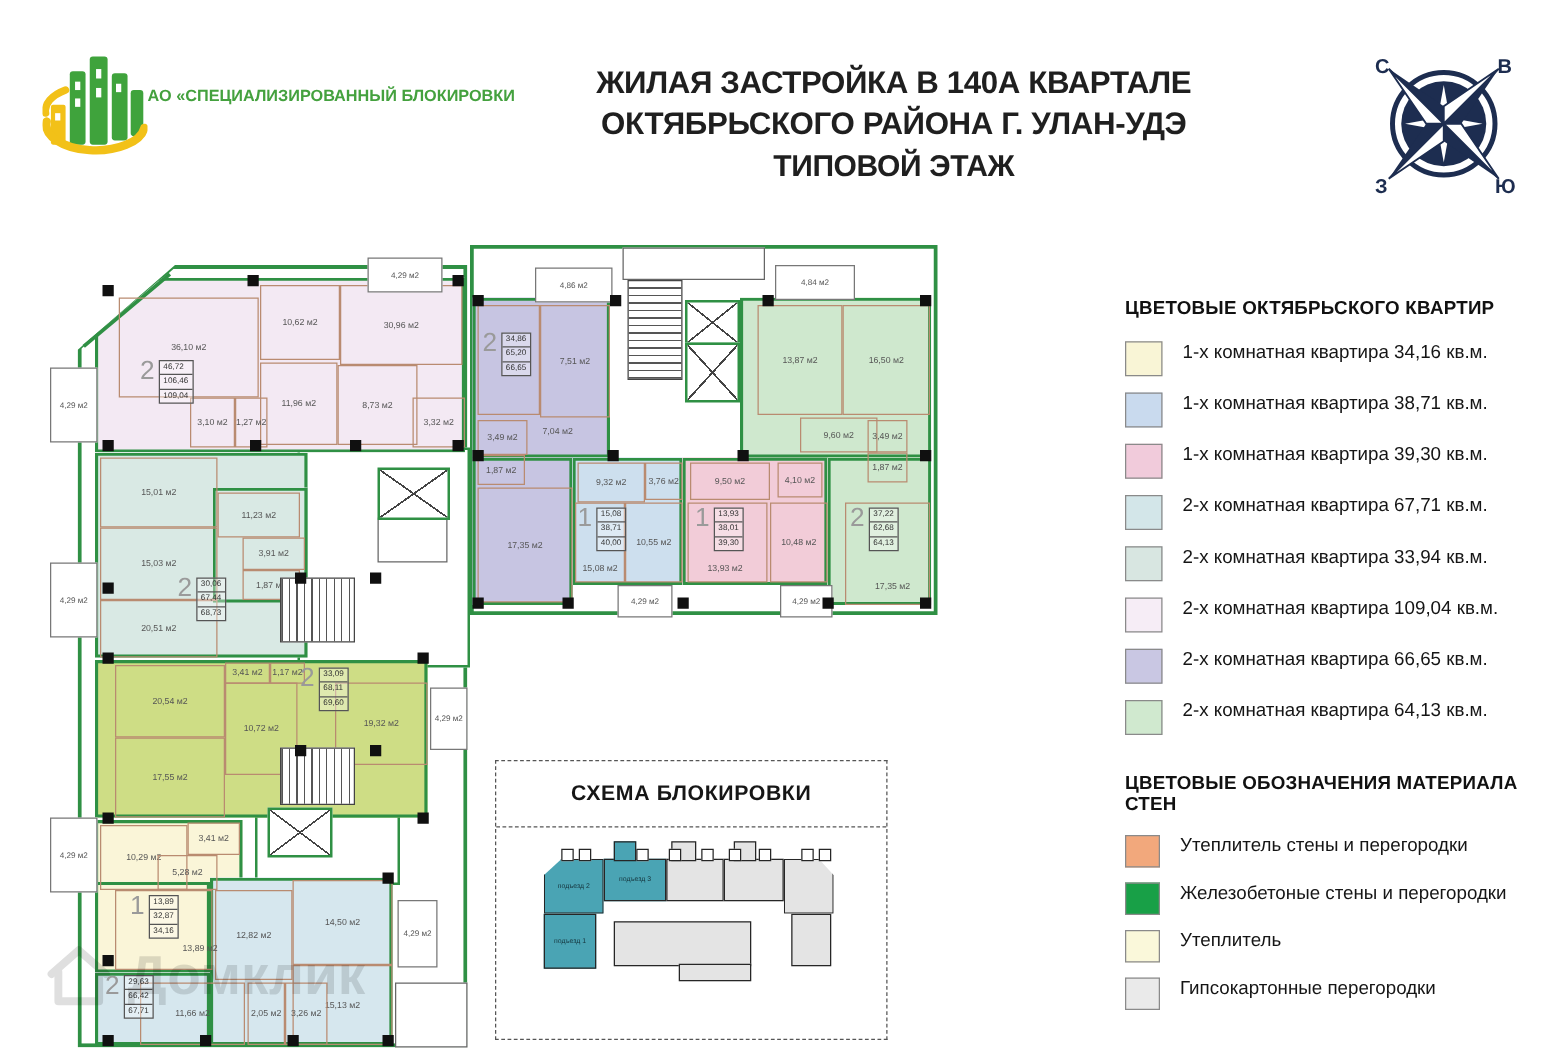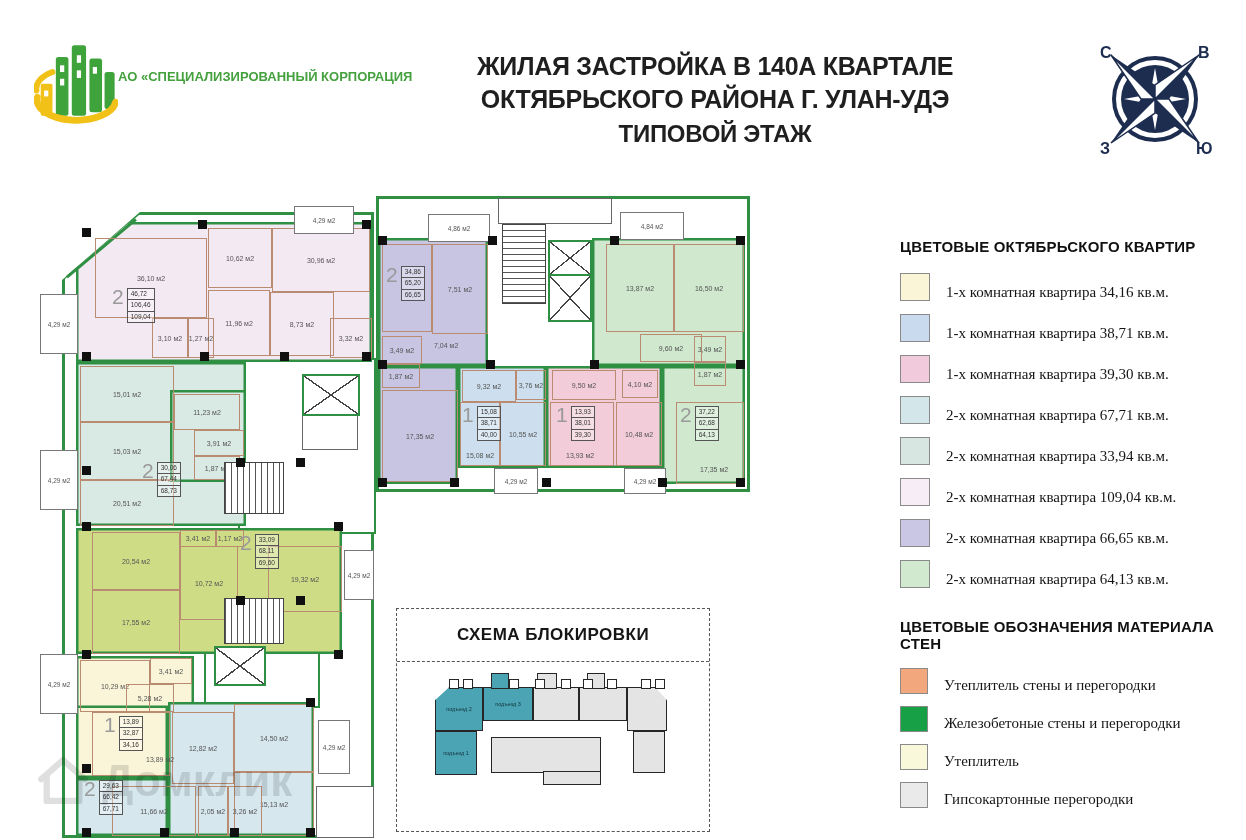--- a/index.html
+++ b/index.html
@@ -11,21 +11,21 @@
   .title{position:absolute;left:430px;top:50px;width:570px;text-align:center;color:#1f1f1f;}
   .title .t1{font-size:25px;font-weight:700;letter-spacing:-0.3px;line-height:1.3;}
   .title .t2{font-size:24px;font-weight:700;margin-top:5px;letter-spacing:-0.3px;}
   .logo{position:absolute;left:34px;top:38px;}
   .compass{position:absolute;left:1096px;top:40px;}
 
   
   .legend{position:absolute;left:900px;top:238px;width:344px;}
   .legend h3{margin:0;font-size:15px;font-weight:800;color:#111;letter-spacing:0.2px;}
   .leg-rows{display:flex;flex-direction:column;gap:13px;margin-top:18px;}
-  .leg-row{display:flex;align-items:flex-end;font-family:Liberation Serif, serif;}
+  .leg-row{display:flex;align-items:flex-start;}
   .leg-row .sw{width:28px;height:26px;border:1px solid #8a8a8a;flex:0 0 auto;}
   .leg-row .lb{margin-left:16px;font-size:15px;color:#151515;font-weight:500;}
   .legend .mats{margin-top:30px;}
   .mat-rows{display:flex;flex-direction:column;gap:12px;margin-top:16px;}
   .mat-rows .sw{width:26px;height:24px;}
 
   
   #plan{position:absolute;left:0;top:0;width:1246px;height:840px;}
   .bldgL{position:absolute;left:62px;top:212px;width:312px;height:626px;background:#2f9044;
          clip-path:polygon(0 68px,78px 0,100% 0,100% 100%,0 100%);}
@@ -84,21 +84,21 @@
         <rect x="31" y="48" width="5" height="8" fill="#fff"></rect>
       <rect x="51" y="20" width="5" height="9" fill="#fff"></rect>
         <rect x="51" y="38" width="5" height="9" fill="#fff"></rect>
       <rect x="70" y="34" width="5" height="8" fill="#fff"></rect>
         <rect x="12" y="62" width="5" height="7" fill="#fff"></rect>
       <path d="M4 70 A 46 24 0 0 0 97 76" fill="none" stroke="#f2c118" stroke-width="8" stroke-linecap="round"></path>
       <path d="M3 62 A 46 24 0 0 1 22 40" fill="none" stroke="#f2c118" stroke-width="7" stroke-linecap="round"></path>
     </svg>
   </div>
   <div class="company">
-    <div>АО «СПЕЦИАЛИЗИРОВАННЫЙ КОРПОРАЦИЯ</div>
+    <div>АО «СПЕЦИАЛИЗИРОВАННЫЙ БЛОКИРОВКИ</div>
   </div>
   <div class="title">
     <div class="t1">ЖИЛАЯ ЗАСТРОЙКА В 140А КВАРТАЛЕ</div>
     <div class="t1">ОКТЯБРЬСКОГО РАЙОНА Г. УЛАН-УДЭ</div>
     <div class="t2">ТИПОВОЙ ЭТАЖ</div>
   </div>
   <div class="compass">
     <svg width="118" height="118" viewBox="0 0 118 118">
       <circle cx="59" cy="59" r="41" fill="none" stroke="#1d2d50" stroke-width="4"></circle>
       <circle cx="59" cy="59" r="34" fill="#1d2d50"></circle>

